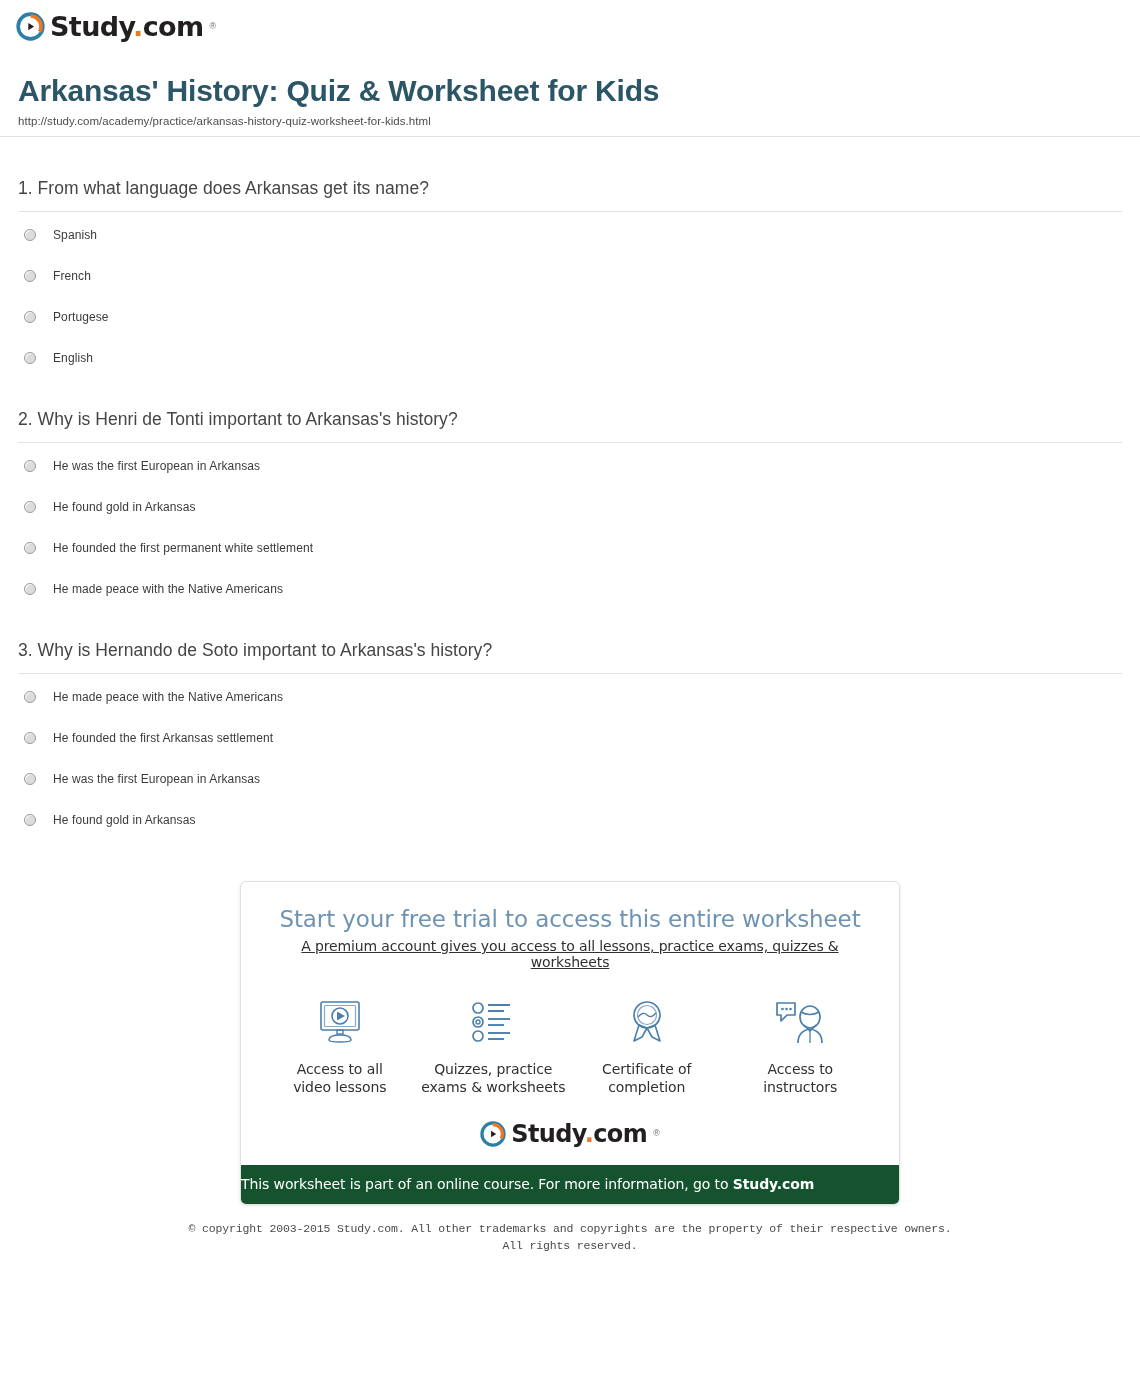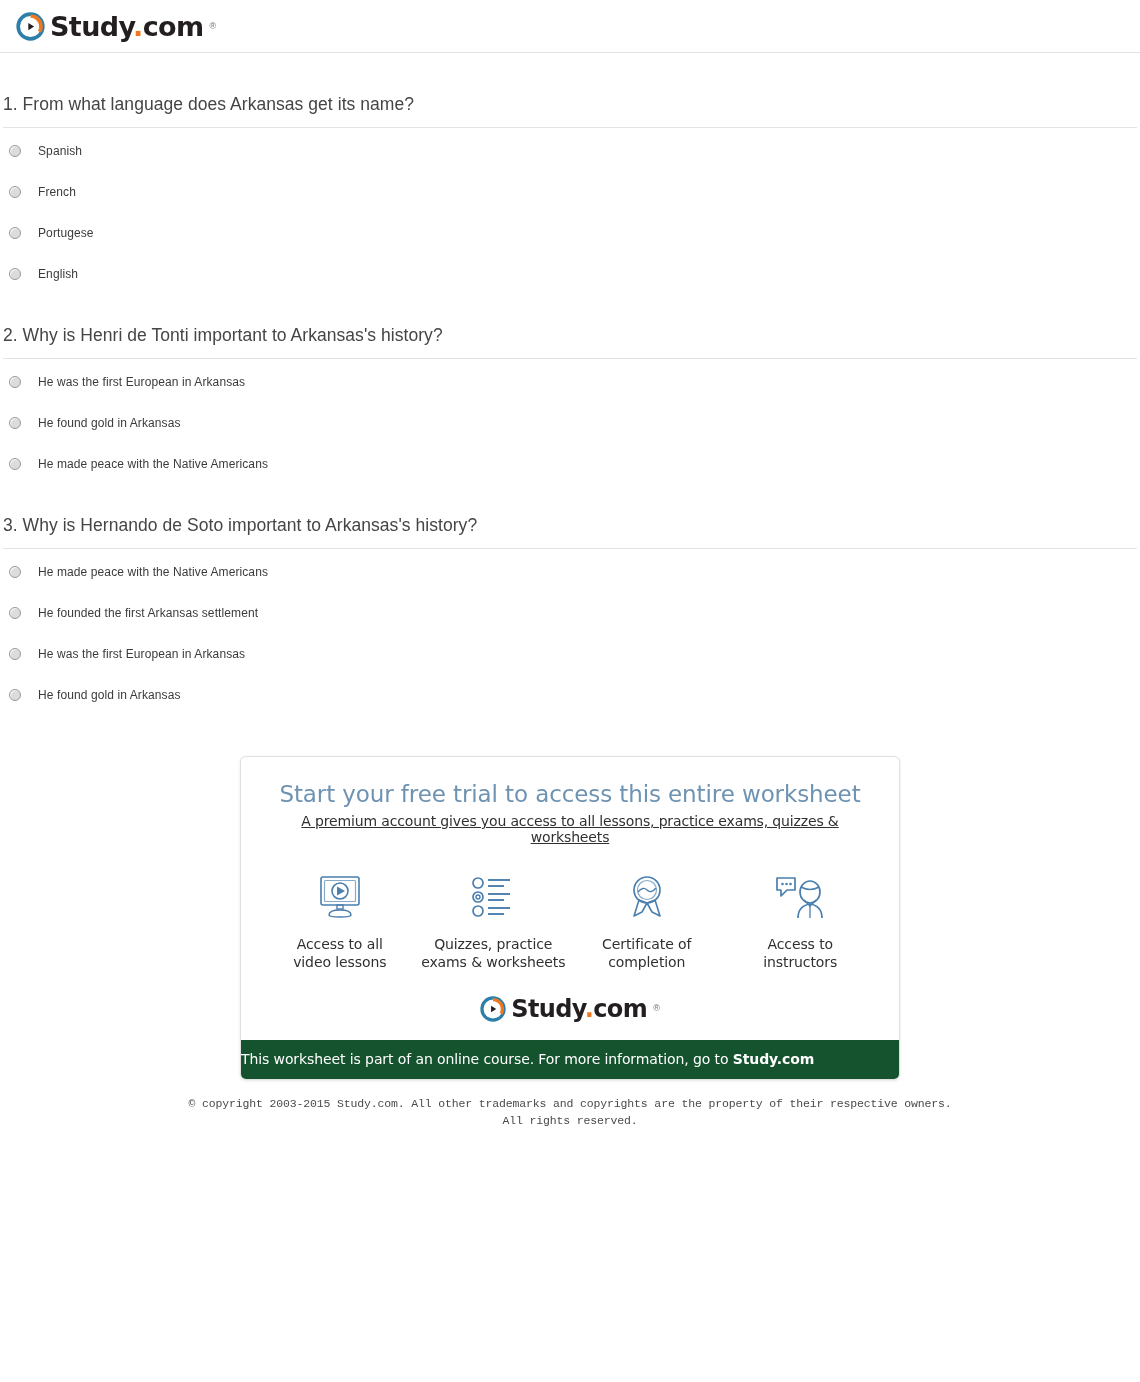--- a/index.html
+++ b/index.html
@@ -76,21 +76,21 @@
   }
   .rule {
     border: 0;
     border-top: 1px solid #e3e3e3;
     margin: 0;
     height: 0;
   }
 
   
   .questions {
-    padding: 0 3px;
+    padding: 0 18px;
   }
   .question-block {
     padding-top: 44px;
   }
   .question-block:first-child { padding-top: 41px; }
   .question-text {
     font-size: 17.5px;
     color: #454545;
     margin: 0 0 12px 0;
     font-weight: normal;
@@ -227,20 +227,24 @@
         <path d="M20 3 a17 17 0 1 0 0 34 a17 17 0 1 0 0 -34" fill="none" stroke="#2b7fa8" stroke-width="5"></path>
         <path d="M20 3 a17 17 0 0 1 14.7 25.5 l-4.4 -2.6 A12 12 0 0 0 20 8 Z" fill="#f07820"></path>
         <path d="M28 20 a8 8 0 0 1 -8 8 a8 8 0 0 1 -8 -8 a8 8 0 0 1 8 -8 a8 8 0 0 1 8 8" fill="#ffffff"></path>
         <path d="M17 15 L25 20 L17 25 Z" fill="#231f20"></path>
       </svg>
       <span class="logo-text"><span>Study</span><span class="logo-dot">.</span><span>com</span></span>
       <span class="logo-tm">®</span>
     </span>
   </div>
 
+  <div class="title-wrap">
+    <h1 class="doc-title">Arkansas' History: Quiz &amp; Worksheet for Kids</h1>
+    <p class="doc-url">http://study.com/academy/practice/arkansas-history-quiz-worksheet-for-kids.html</p>
+  </div>
   <hr class="rule">
 
   <div class="questions">
 
     <div class="question-block">
       <p class="question-text">1. From what language does Arkansas get its name?</p>
       <hr class="rule">
       <ul class="options">
         <li class="option">
           <span class="radio"></span>
@@ -265,20 +269,24 @@
       <p class="question-text">2. Why is Henri de Tonti important to Arkansas's history?</p>
       <hr class="rule">
       <ul class="options">
         <li class="option">
           <span class="radio"></span>
           <span class="option-label">He was the first European in Arkansas</span>
         </li>
         <li class="option">
           <span class="radio"></span>
           <span class="option-label">He found gold in Arkansas</span>
+        </li>
+        <li class="option">
+          <span class="radio"></span>
+          <span class="option-label">He founded the first permanent white settlement</span>
         </li>
         <li class="option">
           <span class="radio"></span>
           <span class="option-label">He made peace with the Native Americans</span>
         </li>
       </ul>
     </div>
 
     <div class="question-block">
       <p class="question-text">3. Why is Hernando de Soto important to Arkansas's history?</p>

